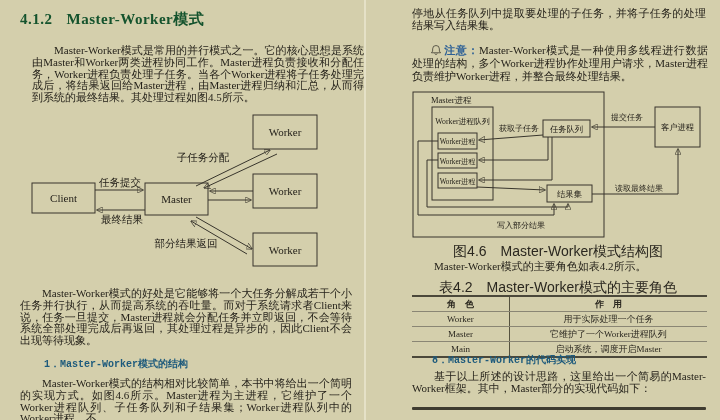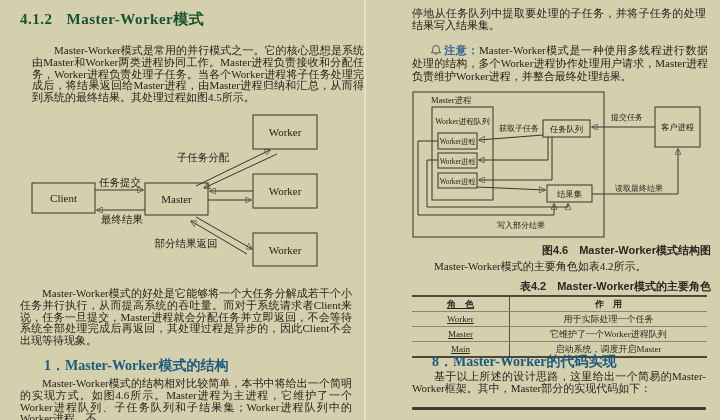--- a/index.html
+++ b/index.html
@@ -4,33 +4,33 @@
 <style>
   html,body{margin:0;padding:0;}
   .page{position:relative;width:720px;height:420px;background:#d4cfac;overflow:hidden;
         font-family:"Liberation Serif","DejaVu Serif",serif;color:#26231b;}
   .page-split{position:absolute;left:364px;top:0;width:2px;height:420px;background:#e8e4cb;opacity:.85;}
   .abs{position:absolute;}
   .h1{font-size:15px;font-weight:bold;color:#14532d;letter-spacing:.5px;}
   .h1 .num{margin-right:14px;}
   .para{font-size:11px;line-height:11.8px;text-align:justify;text-justify:inter-ideograph;}
   .indent{text-indent:2em;}
-  .subhead{font-size:14px;font-weight:bold;color:#1d5a7c;
-           font-family:Liberation Serif, serif;}
-  .caption{font-size:11px;font-weight:bold;text-align:right;
+  .subhead{font-size:10px;font-weight:bold;color:#1d5a7c;
+           font-family:Liberation Mono, monospace;}
+  .caption{font-size:14px;font-weight:normal;text-align:center;
            font-family:"Liberation Sans","DejaVu Sans",sans-serif;color:#2a271f;}
   .note-label{color:#2d6096;font-weight:bold;font-family:"Liberation Sans","DejaVu Sans",sans-serif;}
   .bell{vertical-align:-2px;margin-right:2px;}
   svg text{font-family:"Liberation Serif","DejaVu Serif",serif;fill:#24211a;}
   svg rect, svg line, svg path, svg polyline{stroke:#38352c;fill:none;stroke-width:1;}
   table.roles{border-collapse:collapse;width:100%;font-size:9px;line-height:10px;
               font-family:"Liberation Serif","DejaVu Serif",serif;color:#2a271f;}
   table.roles th, table.roles td{border-bottom:1px solid #8a8674;padding:2px 3px;text-align:center;font-weight:normal;}
   table.roles th{font-weight:bold;}
-  table.roles th:first-child, table.roles td:first-child{border-right:1px solid #55523f;width:33%;text-decoration:underline;}
+  table.roles th:first-child, table.roles td:first-child{border-right:1px solid #55523f;width:33%;}
   table.roles tr.top th{border-top:2px solid #4b483a;}
   table.roles tr:last-child td{border-bottom:2px solid #4b483a;}
   .thickline{background:#3f3c30;height:3px;border-radius:1px;}
 </style>
 </head>
 <body>
 
 <div class="page">
   <div class="page-split"></div>
 

